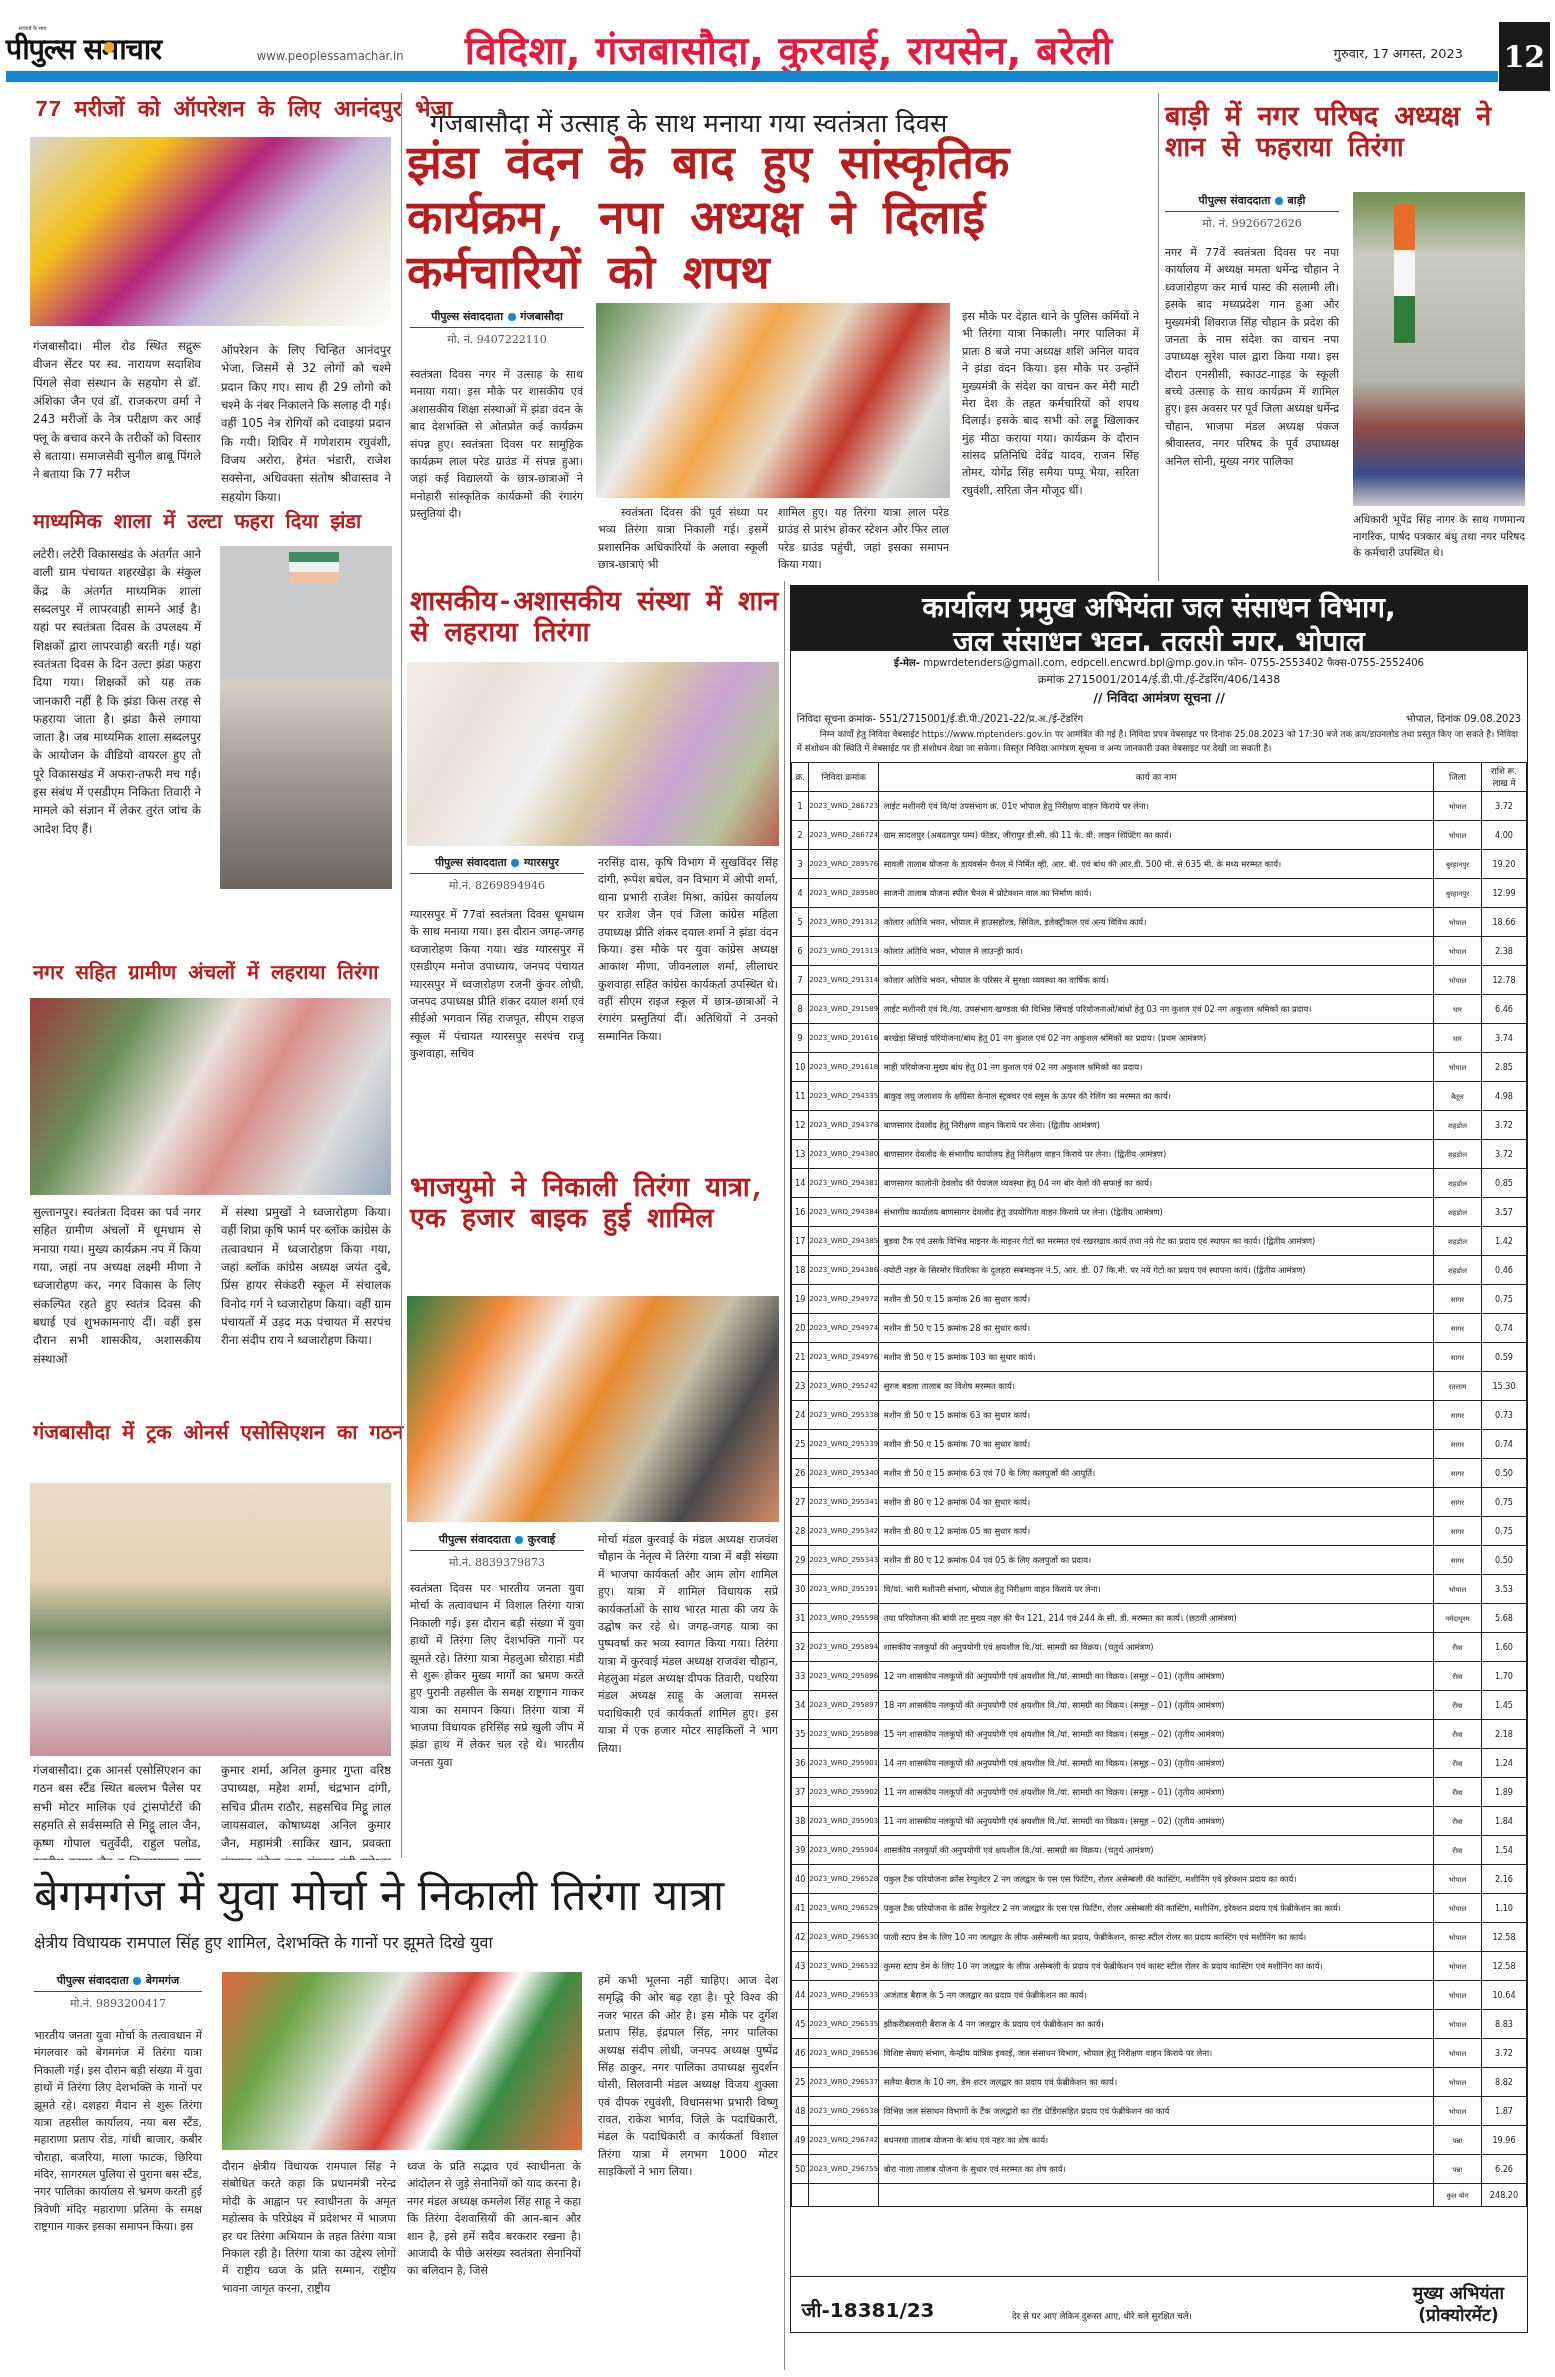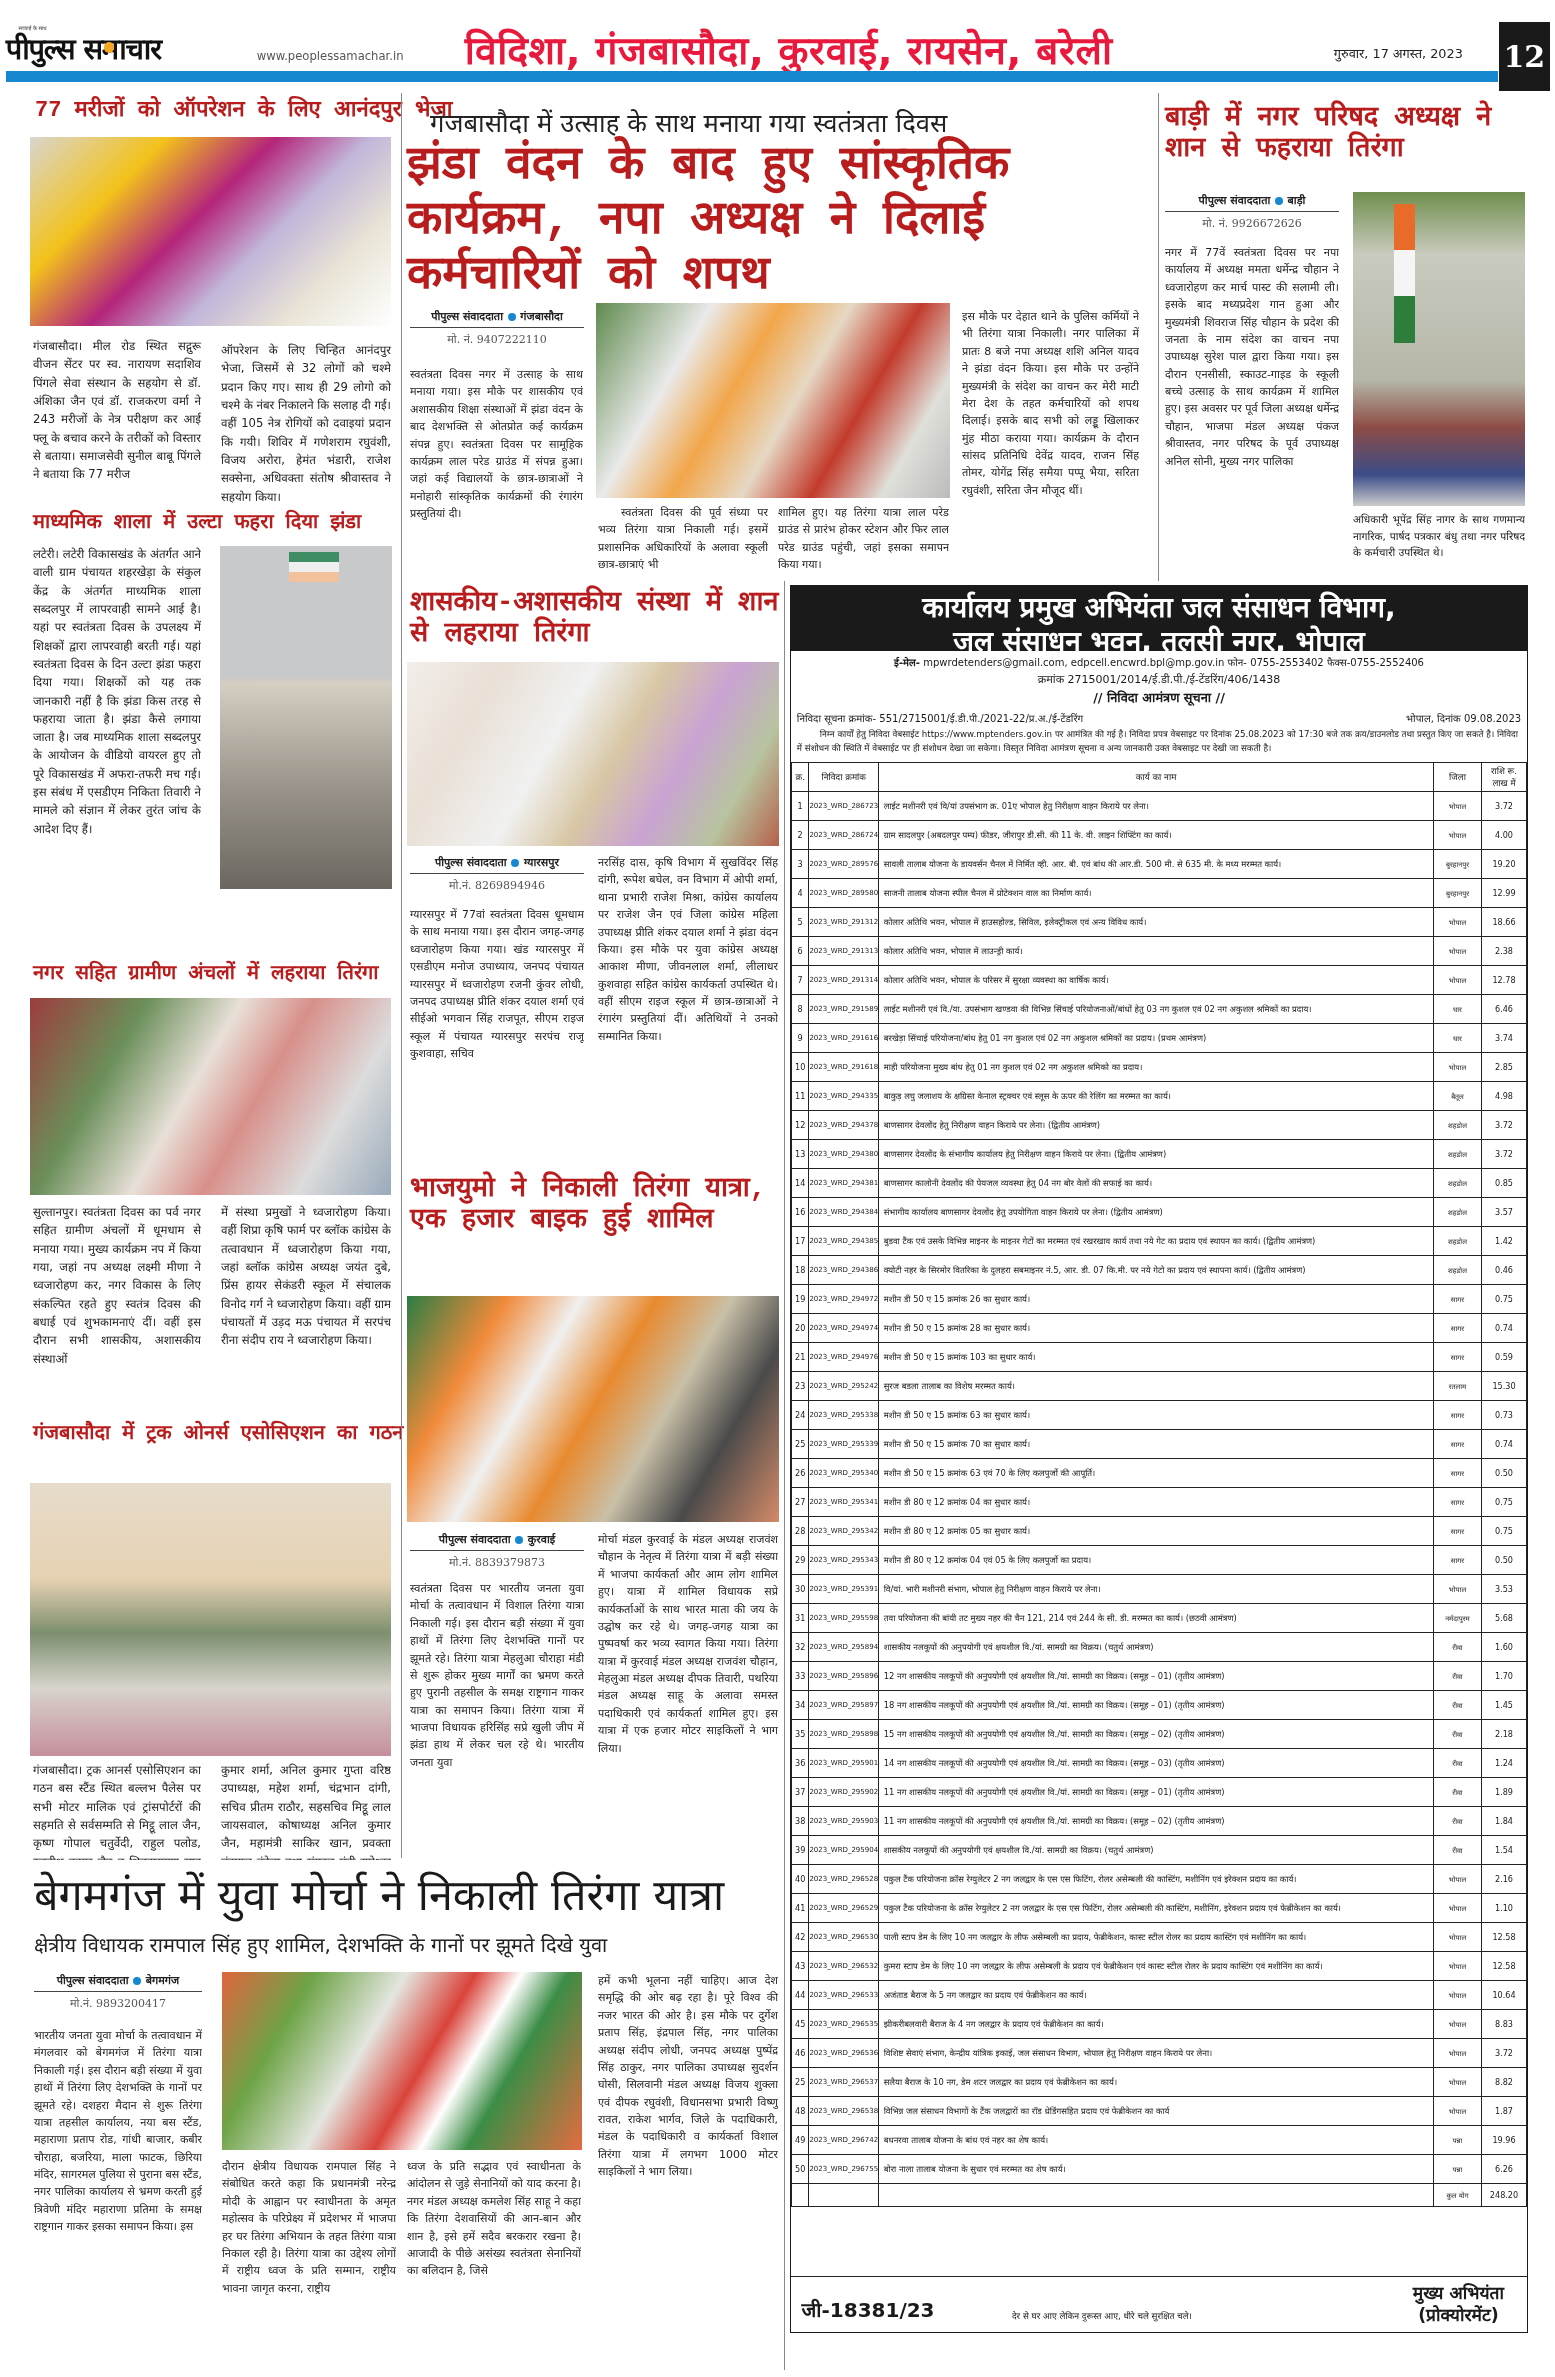--- a/index.html
+++ b/index.html
@@ -123,21 +123,21 @@
 <div class="abs headline" style="left:410px;top:1174px;width:372px;font-size:27px;">भाजयुमो ने निकाली तिरंगा यात्रा, एक हजार बाइक हुई शामिल</div>
 <div class="photo" style="left:407px;top:1296px;width:372px;height:226px;background:linear-gradient(120deg,#2c7d44 0%,#f08a3a 20%,#f0f0f0 35%,#e88a2f 50%,#c9c0a8 65%,#4a4a4a 80%,#d48a68 100%);"></div>
 <div class="abs" style="left:410px;top:1531px;width:174px;">
   <div class="byline"><span>पीपुल्स संवाददाता</span><span class="dot"></span><span>कुरवाई</span></div>
   <div class="mobile">मो.नं. 8839379873</div>
 </div>
 <div class="abs body-text" style="left:410px;top:1580px;width:174px;height:261px;overflow:hidden;font-size:11px;">स्वतंत्रता दिवस पर भारतीय जनता युवा मोर्चा के तत्वावधान में विशाल तिरंगा यात्रा निकाली गई। इस दौरान बड़ी संख्या में युवा हाथों में तिरंगा लिए देशभक्ति गानों पर झूमते रहे। तिरंगा यात्रा मेहलुआ चौराहा मंडी से शुरू होकर मुख्य मार्गों का भ्रमण करते हुए पुरानी तहसील के समक्ष राष्ट्रगान गाकर यात्रा का समापन किया। तिरंगा यात्रा में भाजपा विधायक हरिसिंह सप्रे खुली जीप में झंडा हाथ में लेकर चल रहे थे। भारतीय जनता युवा</div>
 <div class="abs body-text" style="left:598px;top:1531px;width:180px;height:310px;overflow:hidden;font-size:11px;">मोर्चा मंडल कुरवाई के मंडल अध्यक्ष राजवंश चौहान के नेतृत्व में तिरंगा यात्रा में बड़ी संख्या में भाजपा कार्यकर्ता और आम लोग शामिल हुए। यात्रा में शामिल विधायक सप्रे कार्यकर्ताओं के साथ भारत माता की जय के उद्घोष कर रहे थे। जगह-जगह यात्रा का पुष्पवर्षा कर भव्य स्वागत किया गया। तिरंगा यात्रा में कुरवाई मंडल अध्यक्ष राजवंश चौहान, मेहलुआ मंडल अध्यक्ष दीपक तिवारी, पथरिया मंडल अध्यक्ष साहू के अलावा समस्त पदाधिकारी एवं कार्यकर्ता शामिल हुए। इस यात्रा में एक हजार मोटर साइकिलों ने भाग लिया।</div>
 
 <div class="abs" style="left:34px;top:1864px;font-size:43px;color:#1a1a1a;">बेगमगंज में युवा मोर्चा ने निकाली तिरंगा यात्रा</div>
-<div class="abs" style="left:34px;top:1931px;font-size:20px;color:#222;">क्षेत्रीय विधायक रामपाल सिंह हुए शामिल, देशभक्ति के गानों पर झूमते दिखे युवा</div>
+<div class="abs" style="left:34px;top:1931px;font-size:16px;color:#222;">क्षेत्रीय विधायक रामपाल सिंह हुए शामिल, देशभक्ति के गानों पर झूमते दिखे युवा</div>
 <div class="abs" style="left:34px;top:1972px;width:168px;">
   <div class="byline"><span>पीपुल्स संवाददाता</span><span class="dot"></span><span>बेगमगंज</span></div>
   <div class="mobile">मो.नं. 9893200417</div>
 </div>
 <div class="abs body-text" style="left:34px;top:2027px;width:168px;height:337px;overflow:hidden;font-size:11px;">भारतीय जनता युवा मोर्चा के तत्वावधान में मंगलवार को बेगमगंज में तिरंगा यात्रा निकाली गई। इस दौरान बड़ी संख्या में युवा हाथों में तिरंगा लिए देशभक्ति के गानों पर झूमते रहे। दशहरा मैदान से शुरू तिरंगा यात्रा तहसील कार्यालय, नया बस स्टैंड, महाराणा प्रताप रोड, गांधी बाजार, कबीर चौराहा, बजरिया, माला फाटक, छिरिया मंदिर, सागरमल पुलिया से पुराना बस स्टैंड, नगर पालिका कार्यालय से भ्रमण करती हुई त्रिवेणी मंदिर महाराणा प्रतिमा के समक्ष राष्ट्रगान गाकर इसका समापन किया। इस</div>
 <div class="photo" style="left:222px;top:1972px;width:360px;height:178px;background:linear-gradient(120deg,#e0653e 0%,#6ea346 20%,#e4e6e0 40%,#d9433a 55%,#ffffff 65%,#3c8d46 75%,#e36c41 100%);"></div>
 <div class="abs body-text" style="left:222px;top:2158px;width:174px;height:209px;overflow:hidden;font-size:11px;">दौरान क्षेत्रीय विधायक रामपाल सिंह ने संबोधित करते कहा कि प्रधानमंत्री नरेन्द्र मोदी के आह्वान पर स्वाधीनता के अमृत महोत्सव के परिप्रेक्ष्य में प्रदेशभर में भाजपा हर घर तिरंगा अभियान के तहत तिरंगा यात्रा निकाल रही है। तिरंगा यात्रा का उद्देश्य लोगों में राष्ट्रीय ध्वज के प्रति सम्मान, राष्ट्रीय भावना जागृत करना, राष्ट्रीय</div>
 <div class="abs body-text" style="left:407px;top:2158px;width:174px;height:209px;overflow:hidden;font-size:11px;">ध्वज के प्रति सद्भाव एवं स्वाधीनता के आंदोलन से जुड़े सेनानियों को याद करना है। नगर मंडल अध्यक्ष कमलेश सिंह साहू ने कहा कि तिरंगा देशवासियों की आन-बान और शान है, इसे हमें सदैव बरकरार रखना है। आजादी के पीछे असंख्य स्वतंत्रता सेनानियों का बलिदान है, जिसे</div>
 <div class="abs body-text" style="left:598px;top:1972px;width:180px;height:395px;overflow:hidden;font-size:11px;">हमें कभी भूलना नहीं चाहिए। आज देश समृद्धि की ओर बढ़ रहा है। पूरे विश्व की नजर भारत की ओर है। इस मौके पर दुर्गेश प्रताप सिंह, इंद्रपाल सिंह, नगर पालिका अध्यक्ष संदीप लोधी, जनपद अध्यक्ष पुष्पेंद्र सिंह ठाकुर, नगर पालिका उपाध्यक्ष सुदर्शन घोसी, सिलवानी मंडल अध्यक्ष विजय शुक्ला एवं दीपक रघुवंशी, विधानसभा प्रभारी विष्णु रावत, राकेश भार्गव, जिले के पदाधिकारी, मंडल के पदाधिकारी व कार्यकर्ता विशाल तिरंगा यात्रा में लगभग 1000 मोटर साइकिलों ने भाग लिया।</div>
 

